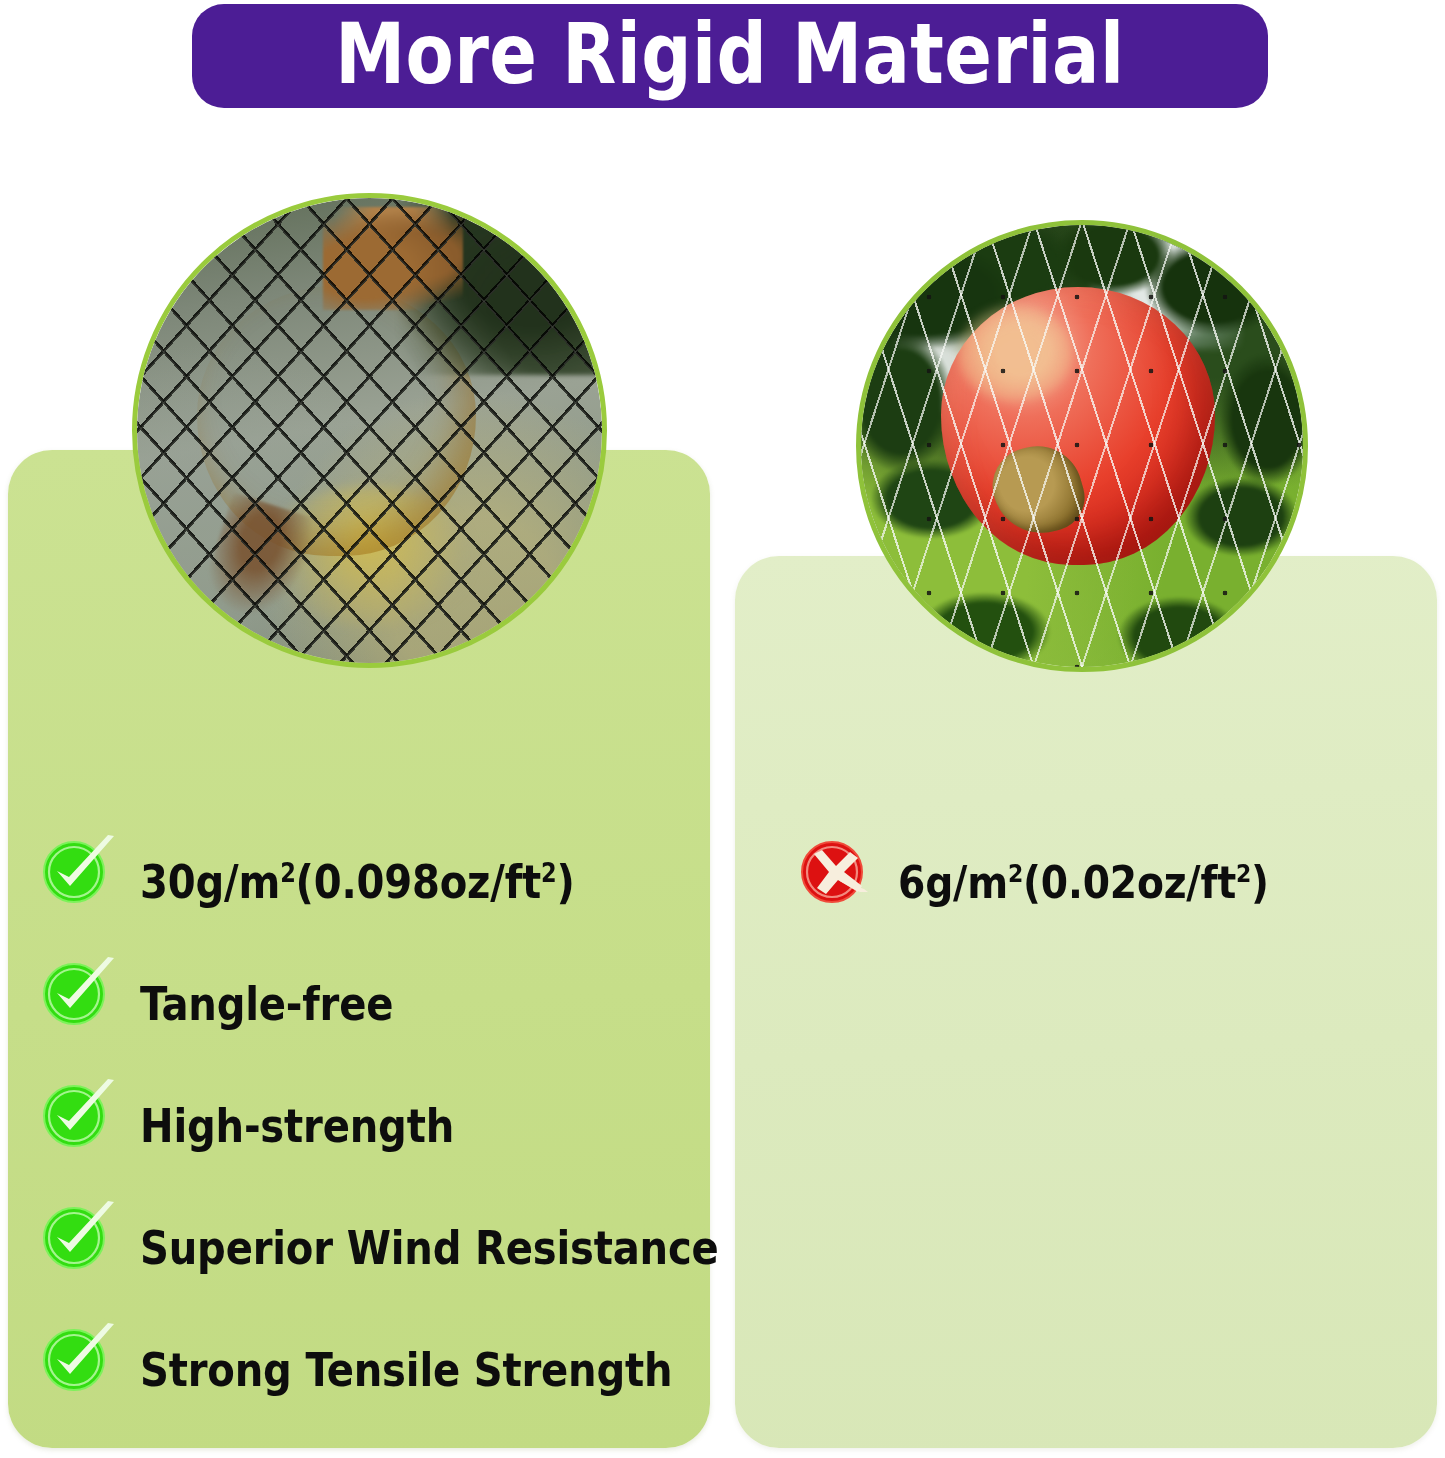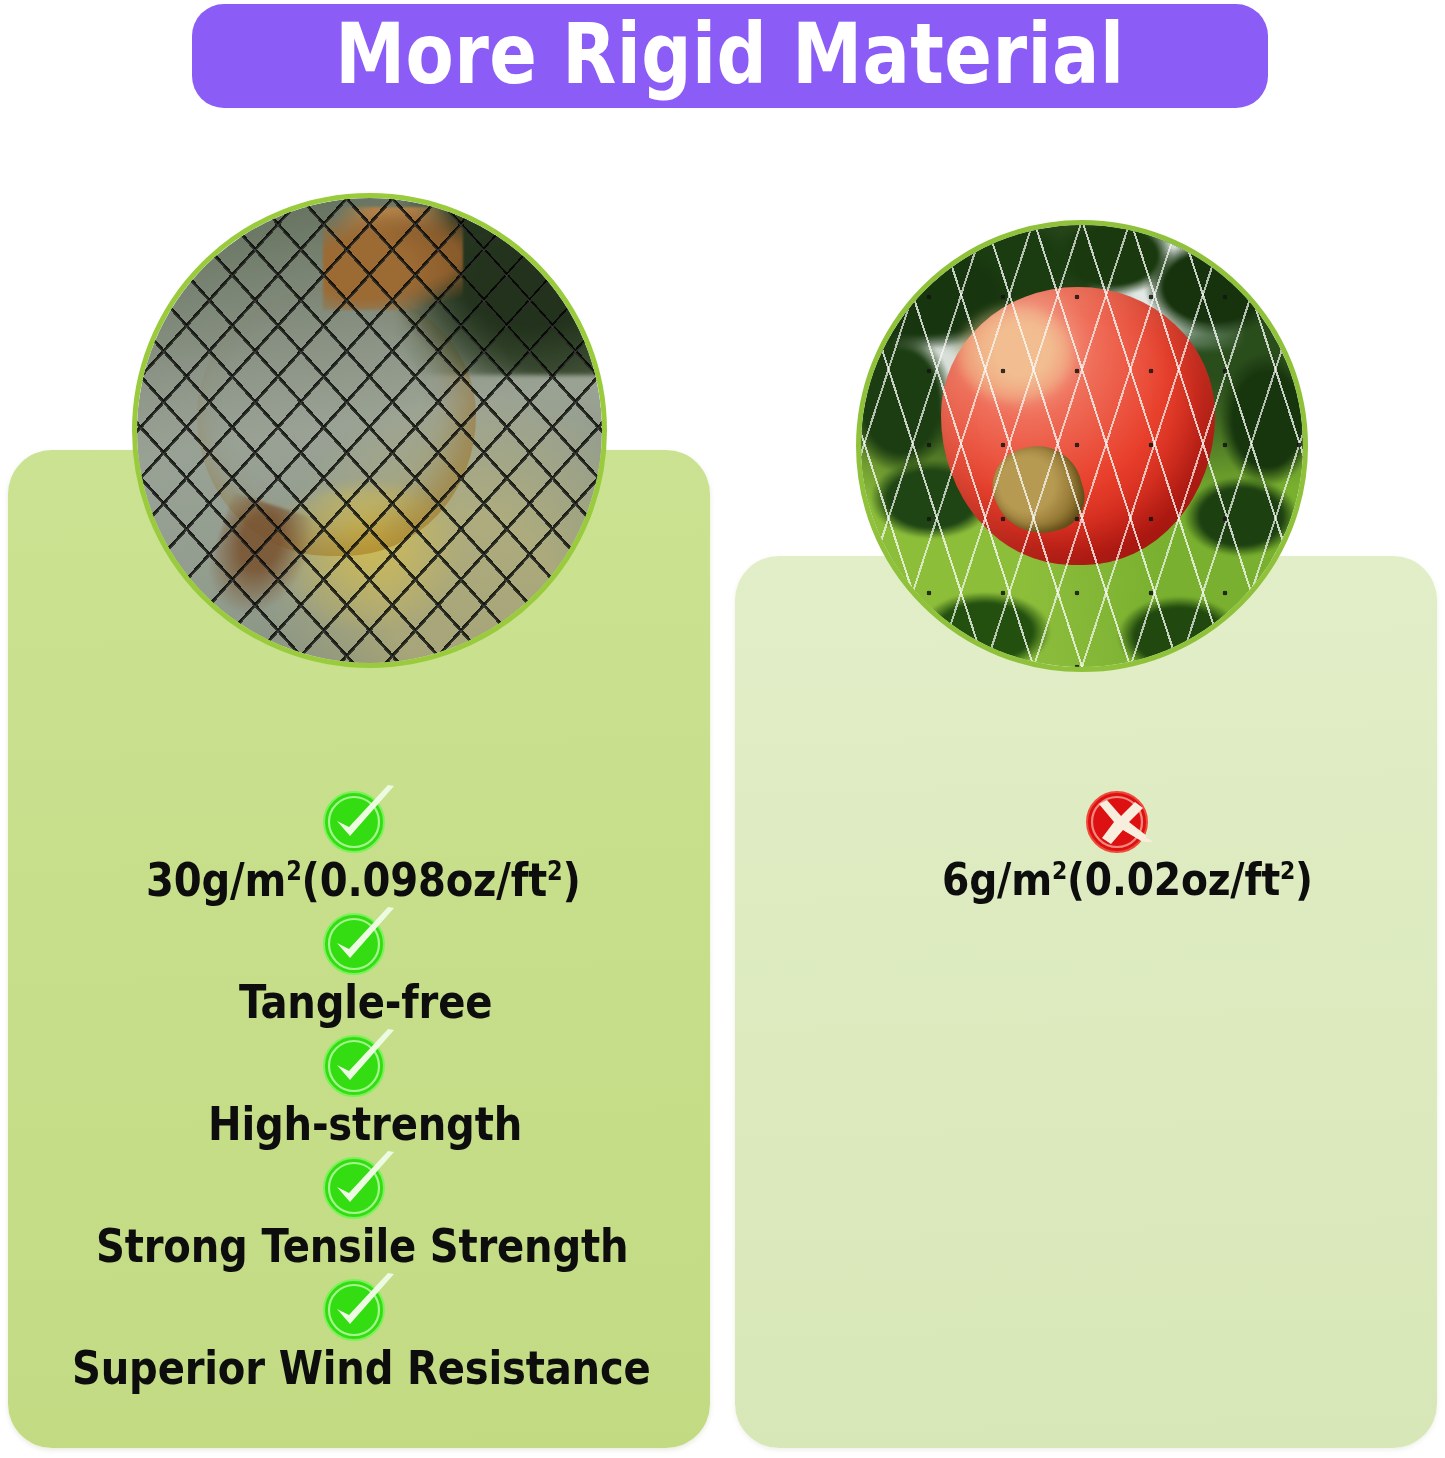--- a/index.html
+++ b/index.html
@@ -17,21 +17,21 @@
     -webkit-font-smoothing: antialiased;
   }
 
   
   #header-banner {
     position: absolute;
     left: 192px;
     top: 4px;
     width: 1076px;
     height: 104px;
-    background: #8b5cf6;
+    background: #4c1d95;
     border-radius: 32px;
     display: flex;
     align-items: center;
     justify-content: center;
     box-sizing: border-box;
   }
   #header-title {
     color: #ffffff;
     font-family: "DejaVu Sans Condensed", "Liberation Sans Narrow", "Liberation Sans", sans-serif;
     font-size: 83px;
@@ -270,23 +270,22 @@
   
   .feature-list {
     position: absolute;
     box-sizing: border-box;
   }
   #list-good { left: 40px; top: 784px; width: 660px; }
   #list-bad  { left: 798px; top: 784px; width: 670px; }
 
   .feature-row {
     display: flex;
-    align-items: center;
+    align-items: flex-end;
     height: 122px;
-    flex-direction: column;
   }
   .feature-icon {
     flex: 0 0 auto;
     width: 72px;
     height: 72px;
     position: relative;
     margin-right: 28px;
   }
   .feature-icon svg { display: block; width: 100%; height: 100%; overflow: visible; }
   .feature-label {
@@ -386,33 +385,33 @@
 
   <div class="feature-row">
     <span class="feature-icon">
       <svg viewBox="0 0 72 72">
         <circle cx="34" cy="38" r="30" fill="#33DD11"></circle>
         <circle cx="34" cy="38" r="30" fill="none" stroke="#7CF25A" stroke-width="2"></circle>
         <circle cx="34" cy="38" r="25" fill="none" stroke="#B9F9A4" stroke-width="2.2" opacity="0.85"></circle>
         <path d="M17 37 L30 52 L74 2 L68 1 L29 43 Z" fill="#EEFBE3"></path>
       </svg>
     </span>
-    <span class="feature-label">Strong Tensile Strength</span>
+    <span class="feature-label">Superior Wind Resistance</span>
   </div>
 
   <div class="feature-row">
     <span class="feature-icon">
       <svg viewBox="0 0 72 72">
         <circle cx="34" cy="38" r="30" fill="#33DD11"></circle>
         <circle cx="34" cy="38" r="30" fill="none" stroke="#7CF25A" stroke-width="2"></circle>
         <circle cx="34" cy="38" r="25" fill="none" stroke="#B9F9A4" stroke-width="2.2" opacity="0.85"></circle>
         <path d="M17 37 L30 52 L74 2 L68 1 L29 43 Z" fill="#EEFBE3"></path>
       </svg>
     </span>
-    <span class="feature-label">Superior Wind Resistance</span>
+    <span class="feature-label">Strong Tensile Strength</span>
   </div>
 
 </div>
 
 <div class="feature-list" id="list-bad">
 
   <div class="feature-row">
     <span class="feature-icon">
       <svg viewBox="0 0 72 72">
         <circle cx="34" cy="38" r="30" fill="#DD1111"></circle>

